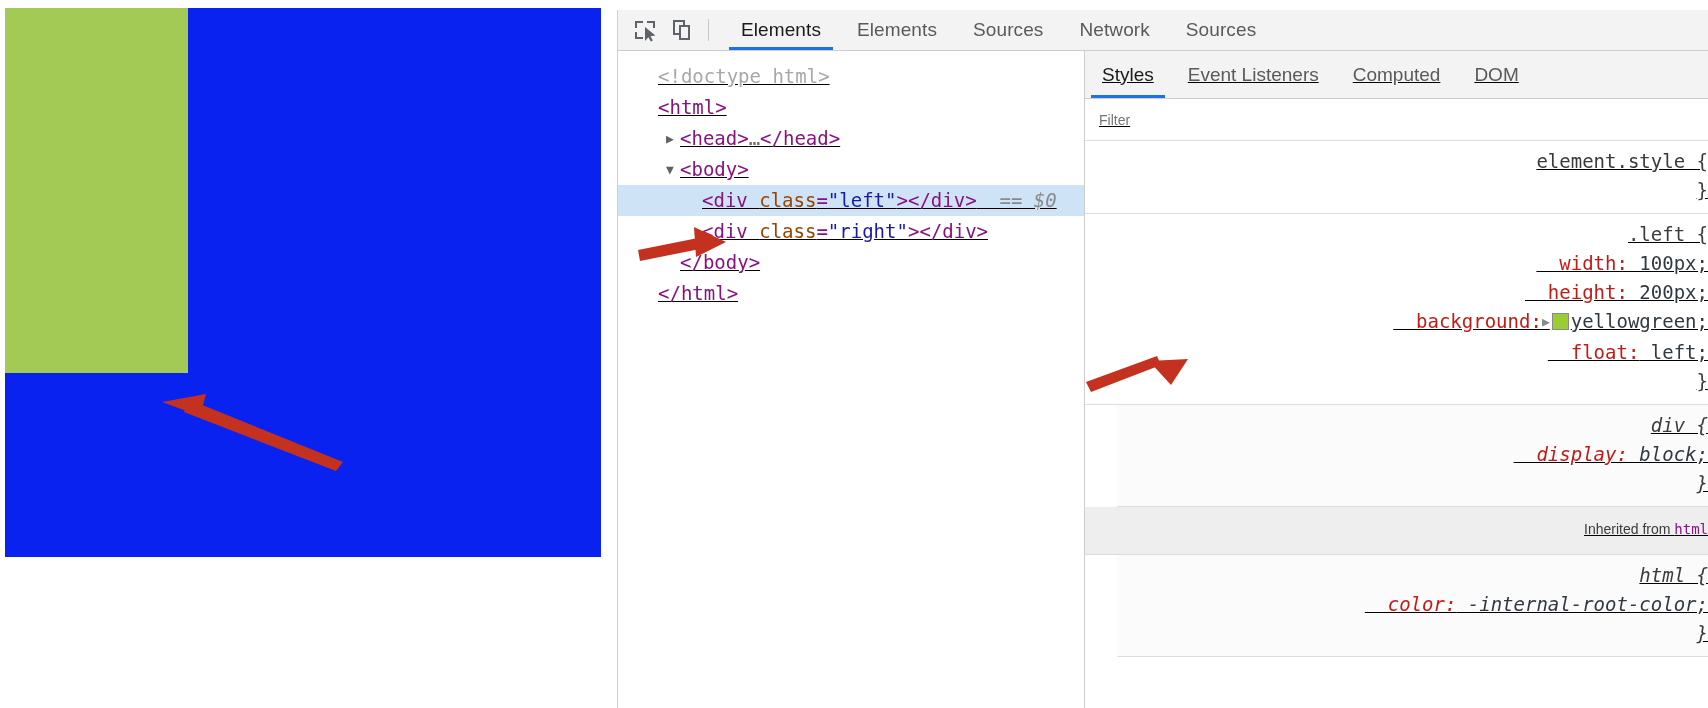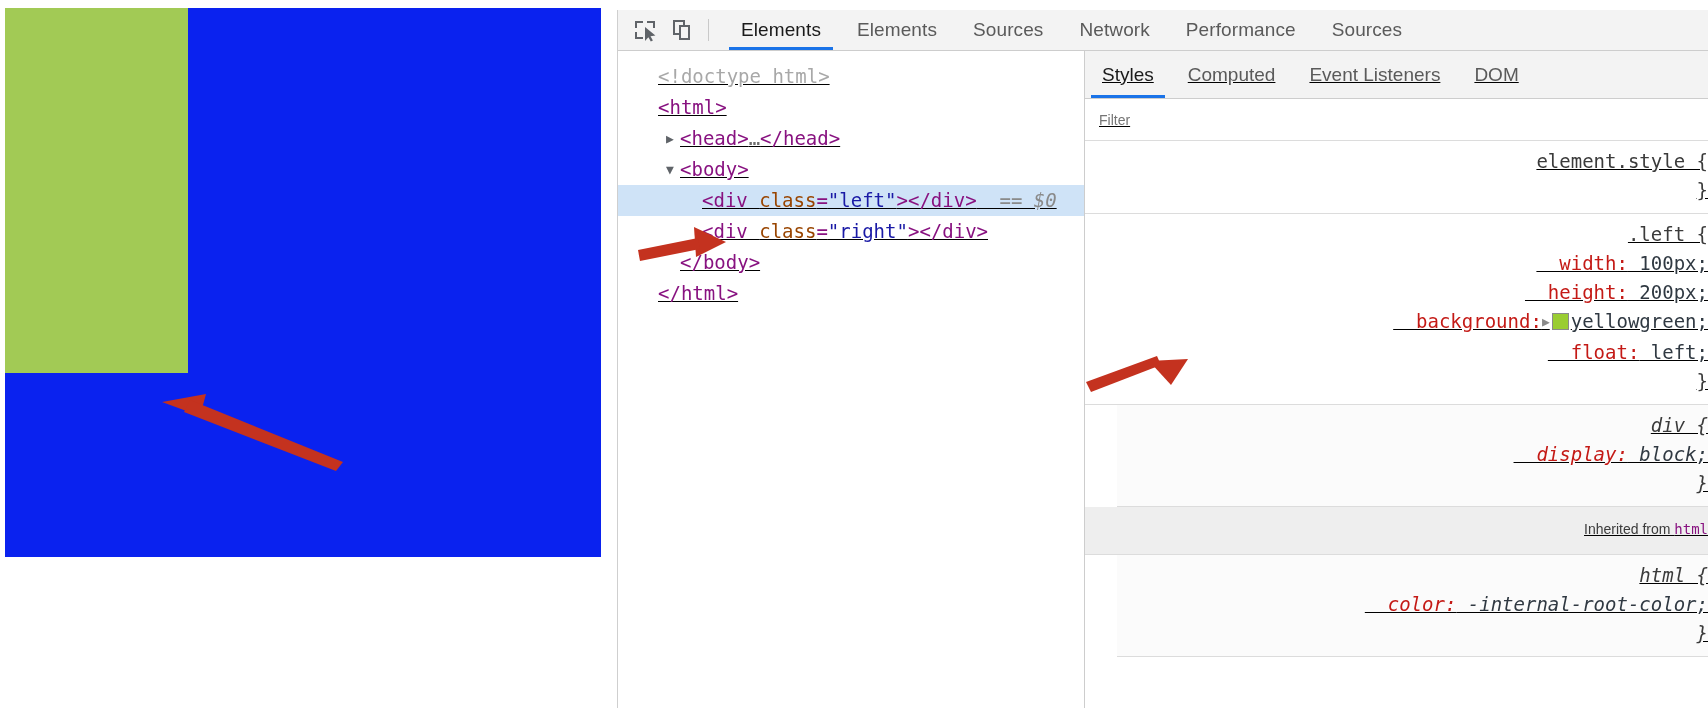--- a/index.html
+++ b/index.html
@@ -338,42 +338,41 @@
             <rect x="9" y="8" width="9" height="13" stroke="#5f6368" stroke-width="2" fill="#f3f3f3"></rect>
           </svg>
         </div>
         <div class="toolbar-sep"></div>
       </div>
       <div class="dt-tabs">
         <div class="dt-tab active">Elements</div>
         <div class="dt-tab">Elements</div>
         <div class="dt-tab">Sources</div>
         <div class="dt-tab">Network</div>
-        <div class="dt-tab">Performance</div>
         <div class="dt-tab">Sources</div>
       </div>
     </div>
 
     <div class="dt-body">
 
       <div class="dom-pane">
         <div class="dom-tree" id="dom-tree"><div class="dom-row" style="padding-left: 26px;"><span class="twisty"></span><span class="doctype">&lt;!doctype html&gt;</span></div><div class="dom-row" style="padding-left: 26px;"><span class="twisty"></span><span class="tag">&lt;html&gt;</span></div><div class="dom-row" style="padding-left: 48px;"><span class="twisty">▶</span><span class="tag">&lt;head&gt;</span><span class="ellipsis">…</span><span class="tag">&lt;/head&gt;</span></div><div class="dom-row" style="padding-left: 48px;"><span class="twisty">▼</span><span class="tag">&lt;body&gt;</span></div><div class="dom-row selected" style="padding-left: 70px;"><span class="twisty"></span><span class="tag">&lt;div </span><span class="attr-name">class</span><span class="tag">=</span><span class="attr-val">"left"</span><span class="tag">&gt;&lt;/div&gt;</span><span class="dollar0">  == $0</span></div><div class="dom-row" style="padding-left: 70px;"><span class="twisty"></span><span class="tag">&lt;div </span><span class="attr-name">class</span><span class="tag">=</span><span class="attr-val">"right"</span><span class="tag">&gt;&lt;/div&gt;</span></div><div class="dom-row" style="padding-left: 48px;"><span class="twisty"></span><span class="tag">&lt;/body&gt;</span></div><div class="dom-row" style="padding-left: 26px;"><span class="twisty"></span><span class="tag">&lt;/html&gt;</span></div></div>
         <svg class="arrow-dom" viewBox="0 0 110 50">
           <g fill="#c4321f">
             <path d="M108 21 L76 6 L78 36 Z"></path>
             <path d="M80 17 L20 29 L22 40 L82 28 Z"></path>
           </g>
         </svg>
       </div>
 
       <div class="styles-pane">
         <div class="styles-tabbar">
           <div class="st-tab active">Styles</div>
+          <div class="st-tab">Event Listeners</div>
           <div class="st-tab">Computed</div>
-          <div class="st-tab">Event Listeners</div>
           <div class="st-tab">DOM</div>
         </div>
 
         <div class="filter-bar">
           <input class="filter-input" type="text" placeholder="Filter" style="">
         </div>
 
         <div class="rules" id="rules-container"><div class="rule-block"><div><span class="sel">element.style {</span></div><div class="sel">}</div></div><div class="rule-block"><div><span class="sel">.left {</span></div><div><span class="prop">  width:</span><span class="val"> 100px;</span></div><div><span class="prop">  height:</span><span class="val"> 200px;</span></div><div><span class="prop">  background:</span><span class="swatch-arrow">▶</span><span class="swatch" style="background: rgb(154, 205, 50);"></span><span class="val">yellowgreen;</span></div><div><span class="prop">  float:</span><span class="val"> left;</span></div><div class="sel">}</div></div><div class="rule-block ua"><div><span class="sel">div {</span></div><div><span class="prop">  display:</span><span class="val"> block;</span></div><div class="sel">}</div></div><div class="inherited-hdr"><span>Inherited from </span><span class="mono-html">html</span></div><div class="rule-block ua"><div><span class="sel">html {</span></div><div><span class="prop">  color:</span><span class="val"> -internal-root-color;</span></div><div class="sel">}</div></div></div>
 
         <svg class="arrow-styles" viewBox="0 0 120 50">

